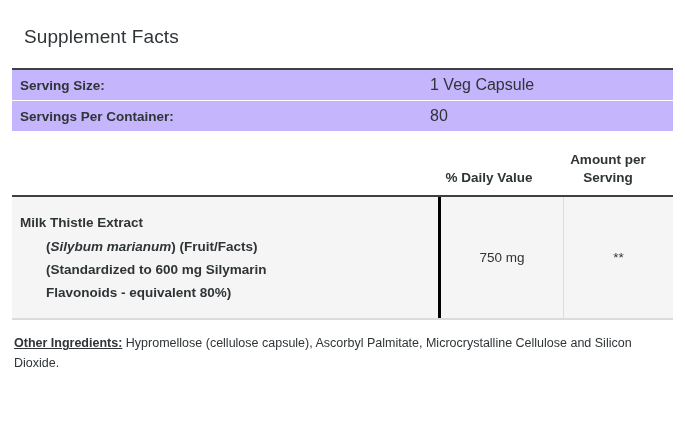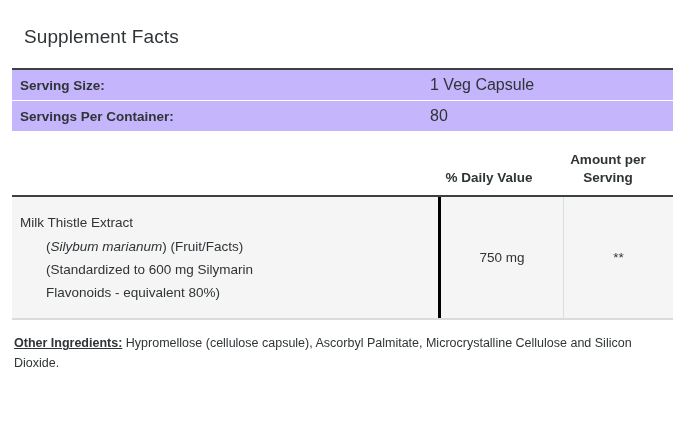--- a/index.html
+++ b/index.html
@@ -109,20 +109,21 @@
   .nutr-table tr.item td {
     background: #f5f5f5;
     padding: 14px 0;
     vertical-align: middle;
     font-size: 13.5px;
   }
   .nutr-table td.name {
     width: 418px;
     padding-left: 8px !important;
     line-height: 1.72;
+    font-weight: bold;
   }
   .nutr-table td.amt {
     width: 122px;
     text-align: center;
     border-left: 3px solid #000000;
     border-right: 1px solid #dcdfe0;
   }
   .nutr-table td.dv {
     text-align: center;
   }

